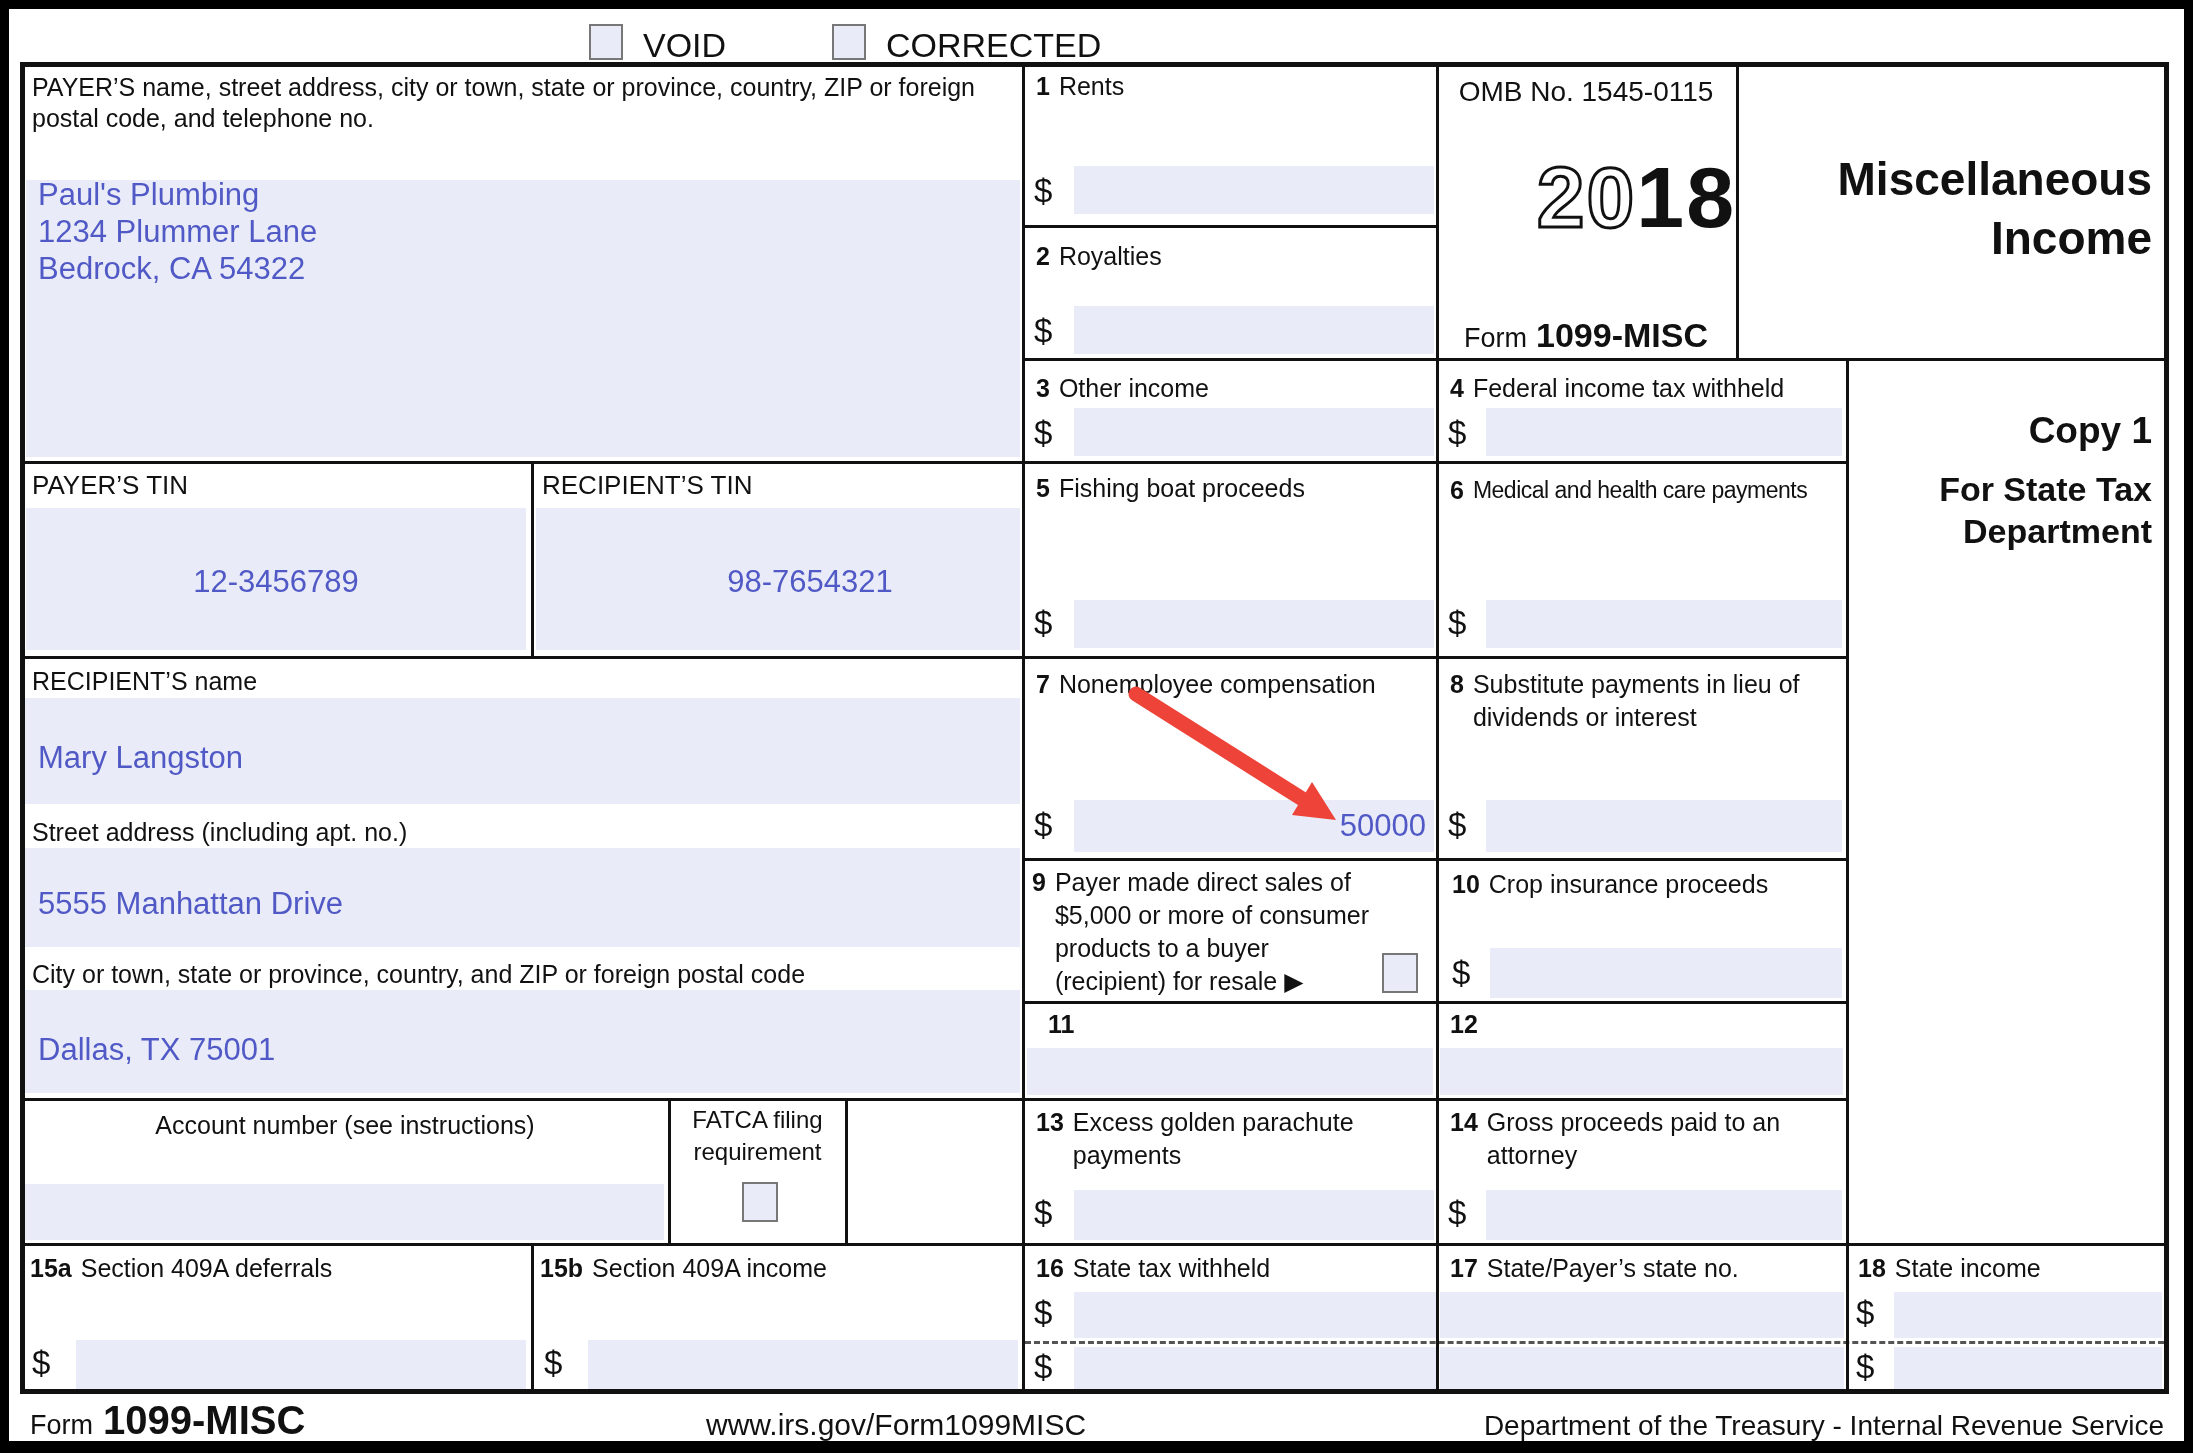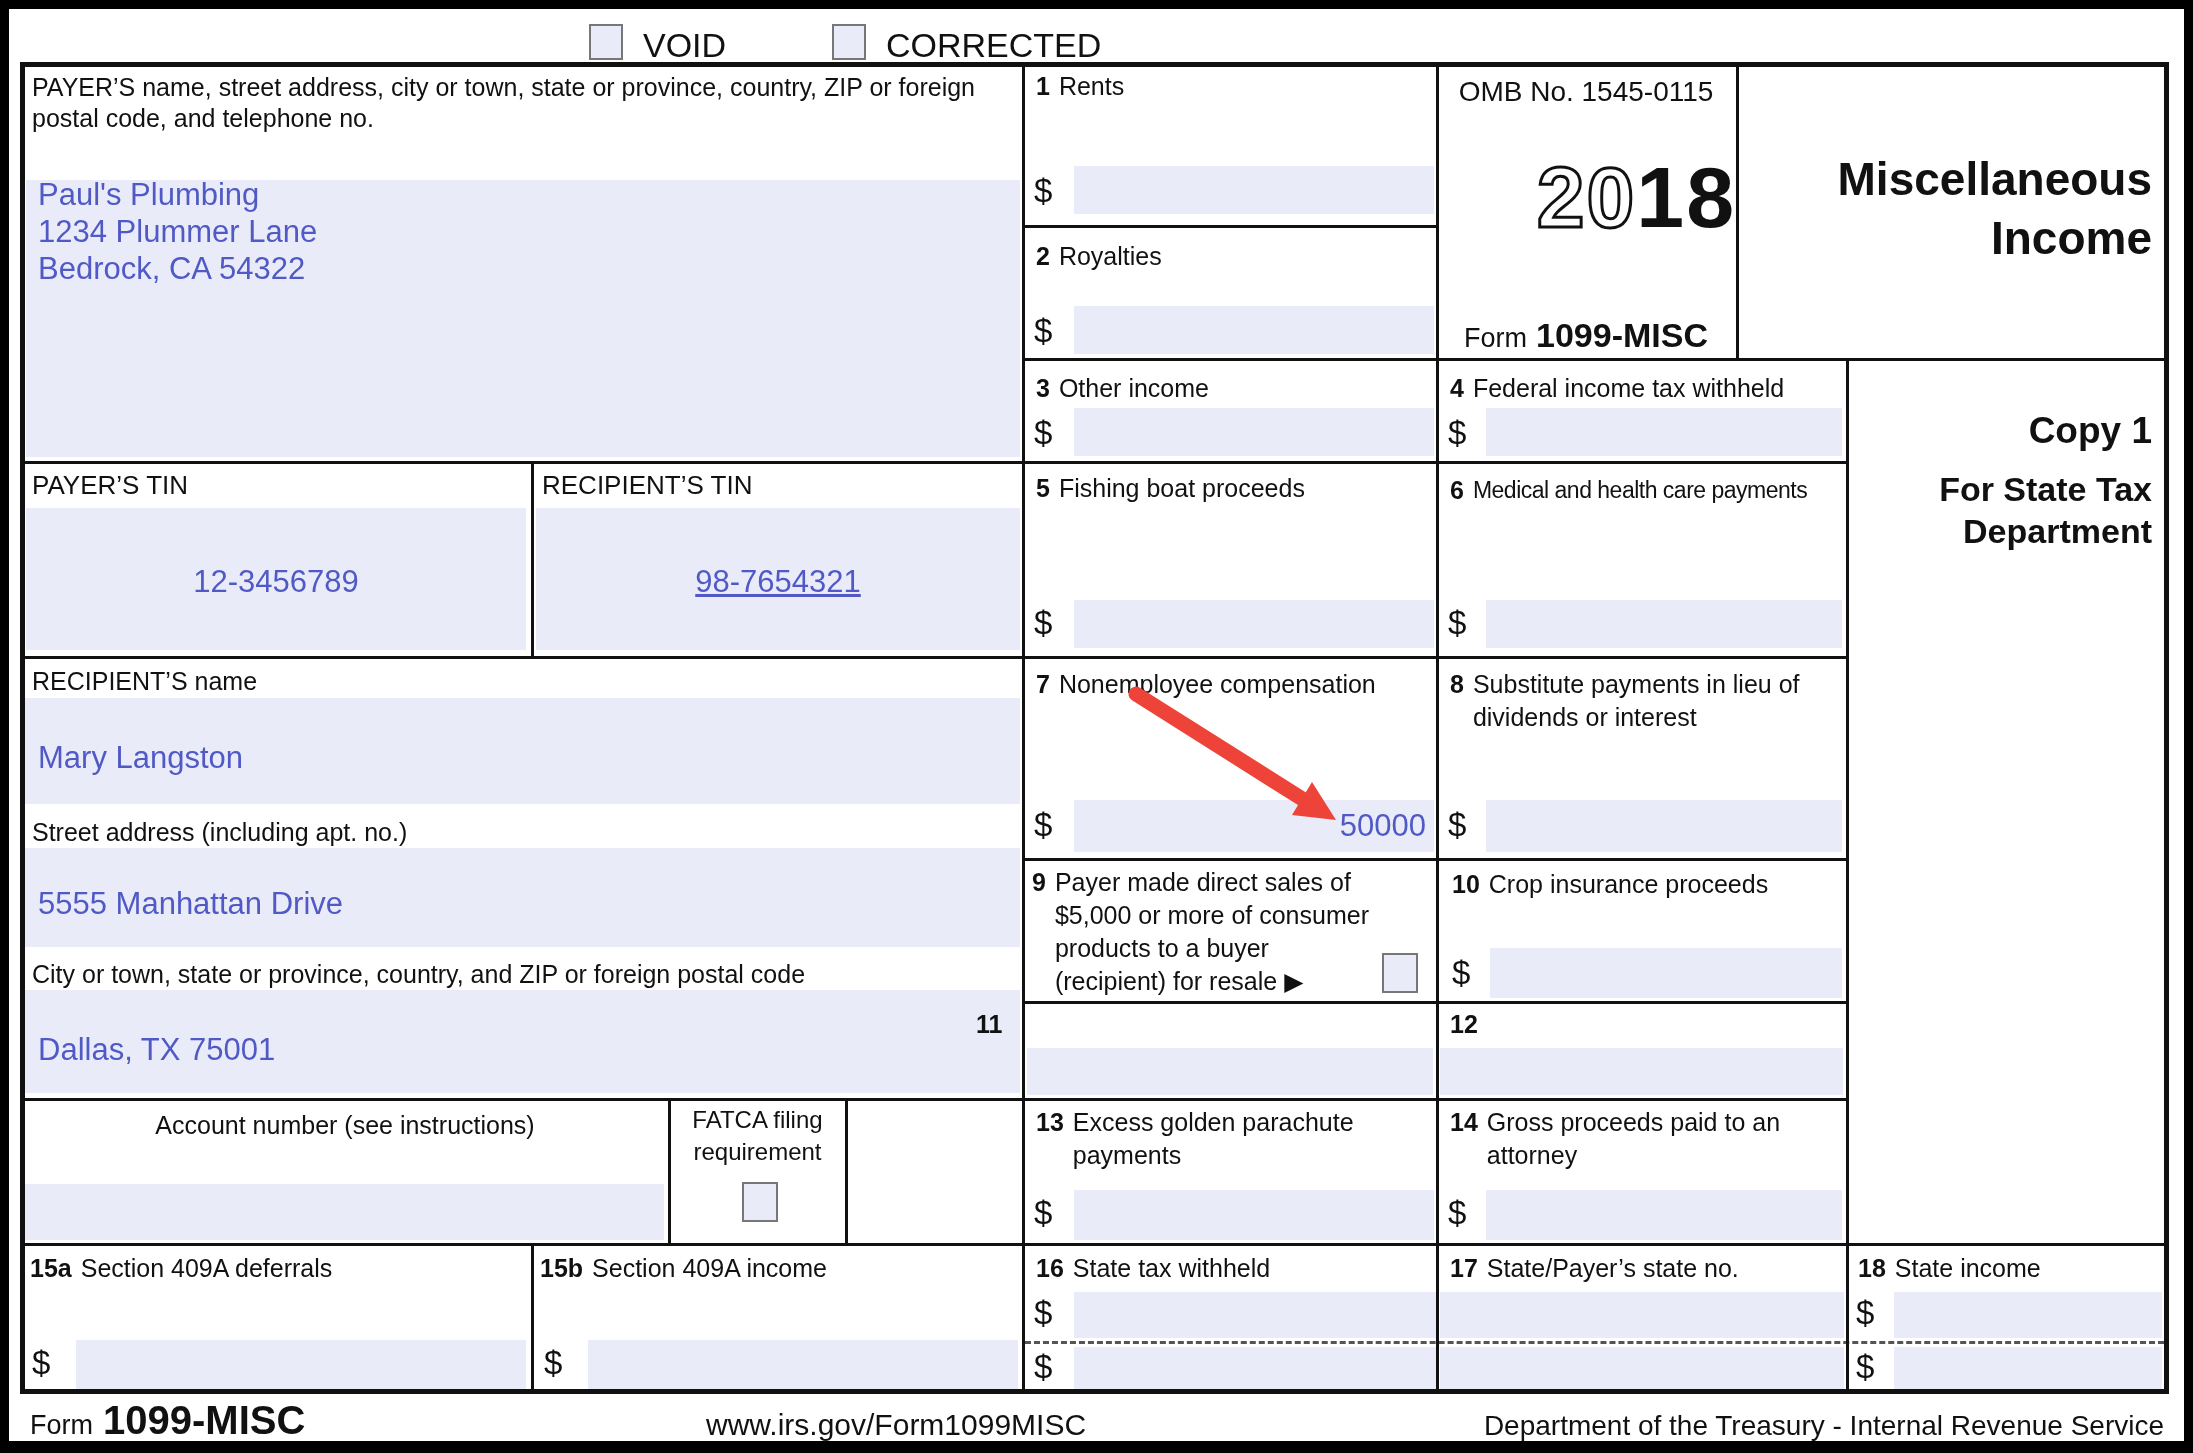--- a/index.html
+++ b/index.html
@@ -103,21 +103,21 @@
   <div class="lab" style="left:32px;top:72px;width:975px;">PAYER’S name, street address, city or town, state or province, country, ZIP or foreign postal code, and telephone no.</div>
   <div class="val" style="left:38px;top:176px;line-height:37px;">
     <div>Paul's Plumbing</div>
     <div>1234 Plummer Lane</div>
     <div>Bedrock, CA 54322</div>
   </div>
 
   <div class="lab" style="left:32px;top:470px;font-size:26px;">PAYER’S TIN</div>
   <div class="lab" style="left:542px;top:470px;font-size:26px;">RECIPIENT’S TIN</div>
   <div class="val ctr" style="left:26px;top:564px;width:500px;">12-3456789</div>
-  <div class="val ctr" style="left:536px;top:564px;width:484px;text-decoration:underline;">98-7654321</div>
+  <div class="val ctr" style="left:568px;top:564px;width:484px;">98-7654321</div>
 
   <div class="lab" style="left:32px;top:666px;">RECIPIENT’S name</div>
   <div class="val" style="left:38px;top:740px;">Mary Langston</div>
 
   <div class="lab" style="left:32px;top:817px;">Street address (including apt. no.)</div>
   <div class="val" style="left:38px;top:886px;">5555 Manhattan Drive</div>
 
   <div class="lab" style="left:32px;top:959px;">City or town, state or province, country, and ZIP or foreign postal code</div>
   <div class="val" style="left:38px;top:1032px;">Dallas, TX 75001</div>
 
@@ -196,21 +196,21 @@
           <span style="width:330px;">Payer made direct sales of $5,000 or more of consumer products to a buyer (recipient) for resale ▶</span>
         </div>
   <div class="cb" style="left:1382px;top:953px;width:36px;height:40px;"></div>
 
   <div class="boxlab" style="left:1452px;top:868px;">
           <span class="num">10</span>
           <span>Crop insurance proceeds</span>
         </div>
   <div class="dollar" style="left:1452px;top:954px;">$</div>
 
-  <div class="boxlab" style="left:976px;top:1008px;justify-content:flex-end;">
+  <div class="boxlab" style="left:1048px;top:1008px;justify-content:flex-end;">
           <span class="num">11</span>
           <span></span>
         </div>
   <div class="boxlab" style="left:1450px;top:1008px;">
           <span class="num">12</span>
           <span></span>
         </div>
 
   <div class="boxlab" style="left:1036px;top:1106px;width:360px;">
           <span class="num">13</span>

